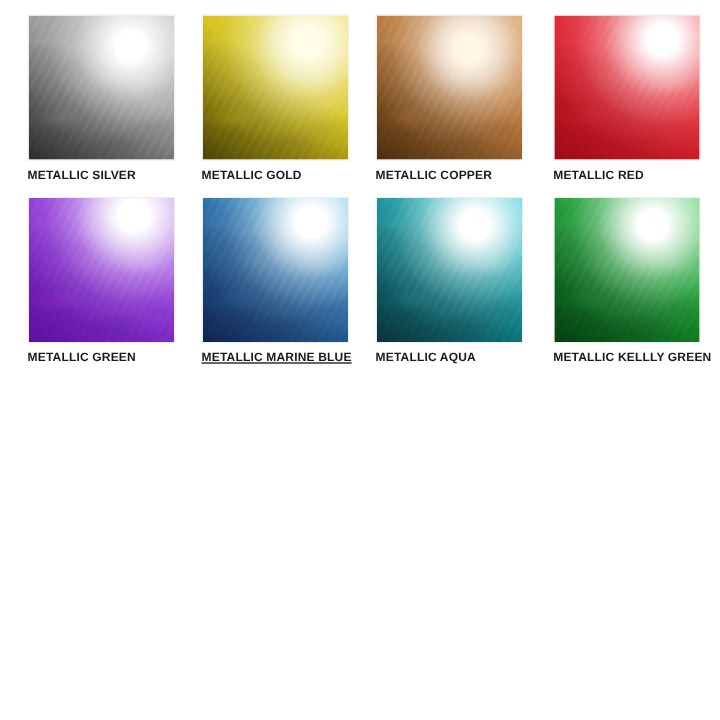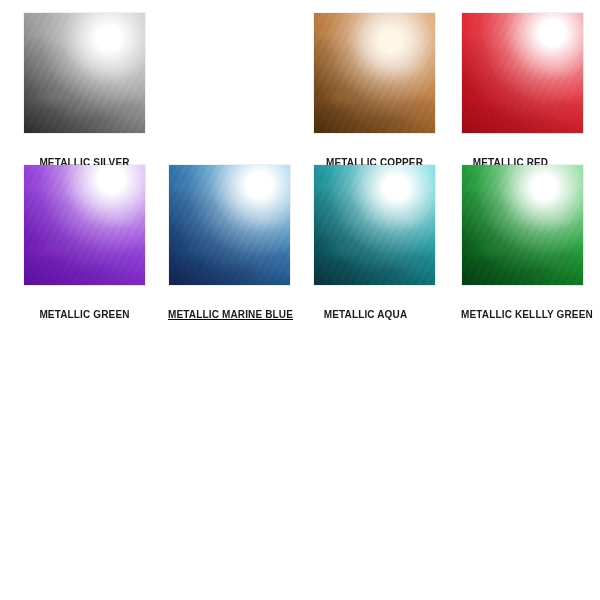--- a/index.html
+++ b/index.html
@@ -60,51 +60,58 @@
       radial-gradient(ellipse 44px 16px at 62% 88%, rgba(0,0,0,.45), rgba(0,0,0,0) 70%),
       radial-gradient(ellipse 30px 12px at 80% 46%, rgba(255,255,255,.40), rgba(255,255,255,0) 70%),
       radial-gradient(ellipse 50px 18px at 34% 34%, rgba(0,0,0,.28), rgba(0,0,0,0) 72%),
       radial-gradient(ellipse 26px 10px at 8% 18%, rgba(255,255,255,.35), rgba(255,255,255,0) 70%),
       radial-gradient(ellipse 40px 14px at 90% 78%, rgba(0,0,0,.30), rgba(0,0,0,0) 72%),
       repeating-linear-gradient(118deg, rgba(255,255,255,.10) 0px, rgba(255,255,255,.10) 3px, rgba(0,0,0,.10) 3px, rgba(0,0,0,.10) 7px);
     pointer-events: none;
   }
 
   .swatch-label {
-    margin-top: 23px;
-    text-align: center;
+    margin-top: 7px;
     font-size: 10px;
     font-weight: bold;
     letter-spacing: .15px;
     color: #1a1a1a;
     white-space: nowrap;
     font-family: "Liberation Sans", sans-serif;
   }
 </style>
 </head>
 <body style="background: rgb(255, 255, 255);">
 
 <div id="swatch-grid">
     <div class="swatch-cell" style="left: 23px; top: 12px; width: 123px;">
       <div class="swatch-chip" style="width: 123px; height: 122px;">
         <div class="chip-base" style="background: linear-gradient(214deg, rgb(180, 180, 180) 0%, rgb(154, 154, 154) 42%, rgb(43, 43, 43) 100%);"></div>
         <div class="chip-glow" style="background: radial-gradient(circle at 68% 24%, rgb(255, 255, 255) 0%, rgb(255, 255, 255) 9%, rgba(255, 255, 255, 0.72) 20%, rgba(255, 255, 255, 0.34) 34%, rgba(255, 255, 255, 0.1) 50%, rgba(255, 255, 255, 0) 68%);"></div>
         <div class="chip-noise"></div>
       </div>
       <div class="swatch-label" style="color: rgb(26, 26, 26);">METALLIC SILVER</div>
     </div>
+    <div class="swatch-cell" style="left: 168px; top: 12px; width: 123px;">
+      <div class="swatch-chip" style="width: 123px; height: 122px;">
+        <div class="chip-base" style="background: linear-gradient(214deg, rgb(232, 213, 31) 0%, rgb(212, 194, 23) 42%, rgb(74, 66, 7) 100%);"></div>
+        <div class="chip-glow" style="background: radial-gradient(circle at 70% 22%, rgb(255, 253, 232) 0%, rgb(255, 253, 232) 9%, rgba(255, 255, 255, 0.72) 20%, rgba(255, 255, 255, 0.34) 34%, rgba(255, 255, 255, 0.1) 50%, rgba(255, 255, 255, 0) 68%);"></div>
+        <div class="chip-noise"></div>
+      </div>
+      <div class="swatch-label" style="color: rgb(26, 26, 26);">METALLIC GOLD</div>
+    </div>
     <div class="swatch-cell" style="left: 313px; top: 12px; width: 123px;">
       <div class="swatch-chip" style="width: 123px; height: 122px;">
         <div class="chip-base" style="background: linear-gradient(214deg, rgb(214, 149, 79) 0%, rgb(185, 120, 58) 42%, rgb(74, 44, 13) 100%);"></div>
         <div class="chip-glow" style="background: radial-gradient(circle at 62% 26%, rgb(255, 246, 230) 0%, rgb(255, 246, 230) 9%, rgba(255, 255, 255, 0.72) 20%, rgba(255, 255, 255, 0.34) 34%, rgba(255, 255, 255, 0.1) 50%, rgba(255, 255, 255, 0) 68%);"></div>
         <div class="chip-noise"></div>
       </div>
       <div class="swatch-label" style="color: rgb(26, 26, 26);">METALLIC COPPER</div>
     </div>
-    <div class="swatch-cell" style="left: 461px; top: 12px; width: 99px; text-decoration: underline;">
+    <div class="swatch-cell" style="left: 461px; top: 12px; width: 99px;">
       <div class="swatch-chip" style="width: 123px; height: 122px;">
         <div class="chip-base" style="background: linear-gradient(214deg, rgb(239, 59, 69) 0%, rgb(224, 36, 48) 42%, rgb(158, 10, 22) 100%);"></div>
         <div class="chip-glow" style="background: radial-gradient(circle at 72% 20%, rgb(255, 255, 255) 0%, rgb(255, 255, 255) 9%, rgba(255, 255, 255, 0.72) 20%, rgba(255, 255, 255, 0.34) 34%, rgba(255, 255, 255, 0.1) 50%, rgba(255, 255, 255, 0) 68%);"></div>
         <div class="chip-noise"></div>
       </div>
       <div class="swatch-label" style="color: rgb(26, 26, 26);">METALLIC RED</div>
     </div>
     <div class="swatch-cell" style="left: 23px; top: 164px; width: 123px;">
       <div class="swatch-chip" style="width: 123px; height: 122px;">
         <div class="chip-base" style="background: linear-gradient(214deg, rgb(176, 110, 232) 0%, rgb(142, 55, 214) 42%, rgb(91, 15, 158) 100%);"></div>

